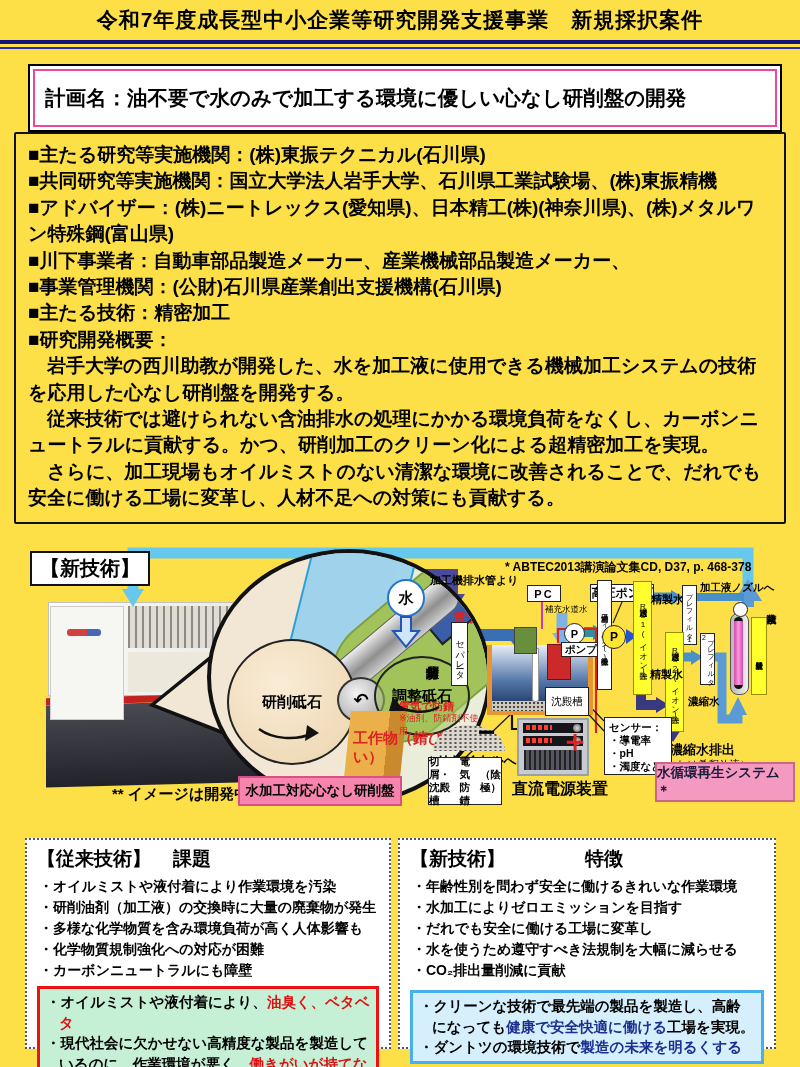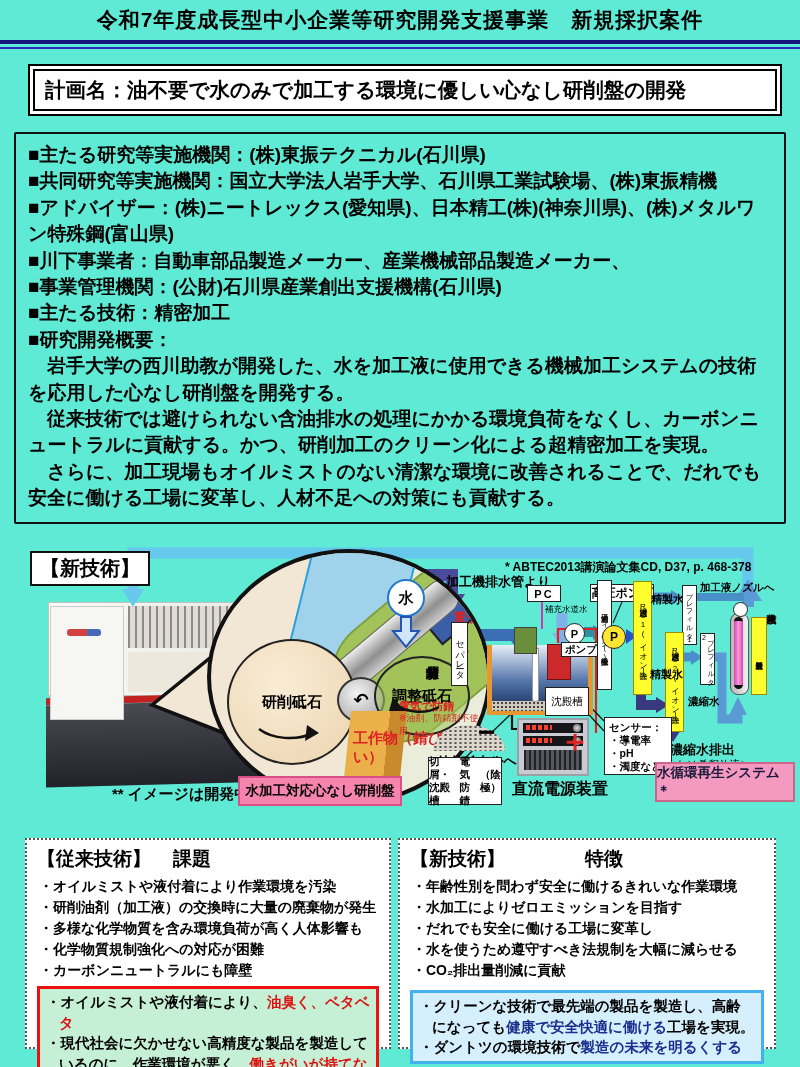--- a/index.html
+++ b/index.html
@@ -1,24 +1,24 @@
 <!DOCTYPE html>
 <html><head>
 <meta charset="utf-8">
 <style>
   html,body{margin:0;padding:0;background:#fff;}
-  #page{position:relative;width:800px;height:1067px;background:#5eead4;overflow:hidden;
+  #page{position:relative;width:800px;height:1067px;background:#fde047;overflow:hidden;
         font-family:"Liberation Sans","DejaVu Sans",sans-serif;color:#000;}
   .abs{position:absolute;}
   
   .title{top:6px;left:0;width:800px;text-align:center;font-size:21px;font-weight:bold;letter-spacing:1px;}
   .rule1{top:40px;left:0;width:800px;height:4px;background:#14147a;}
   .rule2{top:47px;left:0;width:800px;height:2px;background:#2a2ac0;}
   .planbox{top:64px;left:28px;width:744px;border:2px solid #000;padding:3px;background:#fff;}
-  .planbox .inner{border:2px solid #000000;padding:5px 10px;font-size:20.5px;font-weight:bold;white-space:nowrap;}
+  .planbox .inner{border:2px solid #ec4899;padding:13px 10px;font-size:20.5px;font-weight:bold;white-space:nowrap;}
   
   .overview{top:132px;left:14px;width:772px;height:392px;border:2.5px solid #111;border-radius:2px;
             padding:8px 12px;box-sizing:border-box;font-size:19px;font-weight:bold;line-height:1.39;}
   .ov-line{white-space:normal;}
   
   .diagram{top:545px;left:0;width:800px;height:292px;}
   .newtech-label{left:30px;top:6px;border:2.5px solid #111;background:#fff;padding:2px 8px;
                  font-size:20px;font-weight:bold;z-index:10;}
   
   .machine{left:42px;top:55px;width:360px;height:182px;z-index:1;}
@@ -62,21 +62,21 @@
   .lbl-yuzai{left:188px;top:159px;font-size:9px;color:#dd2222;}
   .lbl-work{left:142px;top:176px;font-size:15px;}
   .lbl-dengen{left:252px;top:40px;font-size:12px;font-weight:bold;}
   .lbl-denshi{left:242px;top:56px;font-size:13px;}
   
   .sysz{z-index:5;}
   .box{border:1.5px solid #222;background:#fff;display:flex;align-items:center;justify-content:center;box-sizing:border-box;}
   .vtext{writing-mode:vertical-rl;text-orientation:upright;line-height:1;display:flex;align-items:center;justify-content:center;}
   .ybox{background:#ffff2e;border:1px solid #9a8b00;}
   .ref{left:505px;top:14px;font-size:12px;font-weight:bold;z-index:5;}
-  .s-inlet{left:430px;top:28px;font-size:13px;font-weight:bold;margin-left:16px;}
+  .s-inlet{left:430px;top:28px;font-size:11px;font-weight:bold;}
   .s-chip{left:426px;top:78px;height:66px;font-size:13px;font-weight:bold;}
   .s-sep{left:451px;top:77px;width:17px;height:64px;font-size:9px;}
   .s-recycle{left:437px;top:207px;font-size:13px;font-weight:bold;}
   .gravel{left:433px;top:180px;width:72px;height:26px;border-radius:50% 50% 0 0/100% 100% 0 0;
           background:#dcd6cc;background-image:radial-gradient(#555 1px,transparent 1.4px);background-size:5px 4px;}
   .s-pc{left:527px;top:40px;width:34px;height:17px;font-size:11px;font-weight:bold;letter-spacing:2px;}
   .s-supply{left:545px;top:59px;font-size:8.5px;}
   .s-hpump{left:590px;top:39px;width:64px;height:18px;font-size:12px;font-weight:bold;}
   .tank{left:487px;top:100px;width:106px;height:70px;border-left:5px solid #e8962e;border-right:5px solid #e8962e;
         border-bottom:5px solid #e8962e;background:linear-gradient(#e8eef8,#5577aa 55%,#18305e);box-sizing:border-box;}

